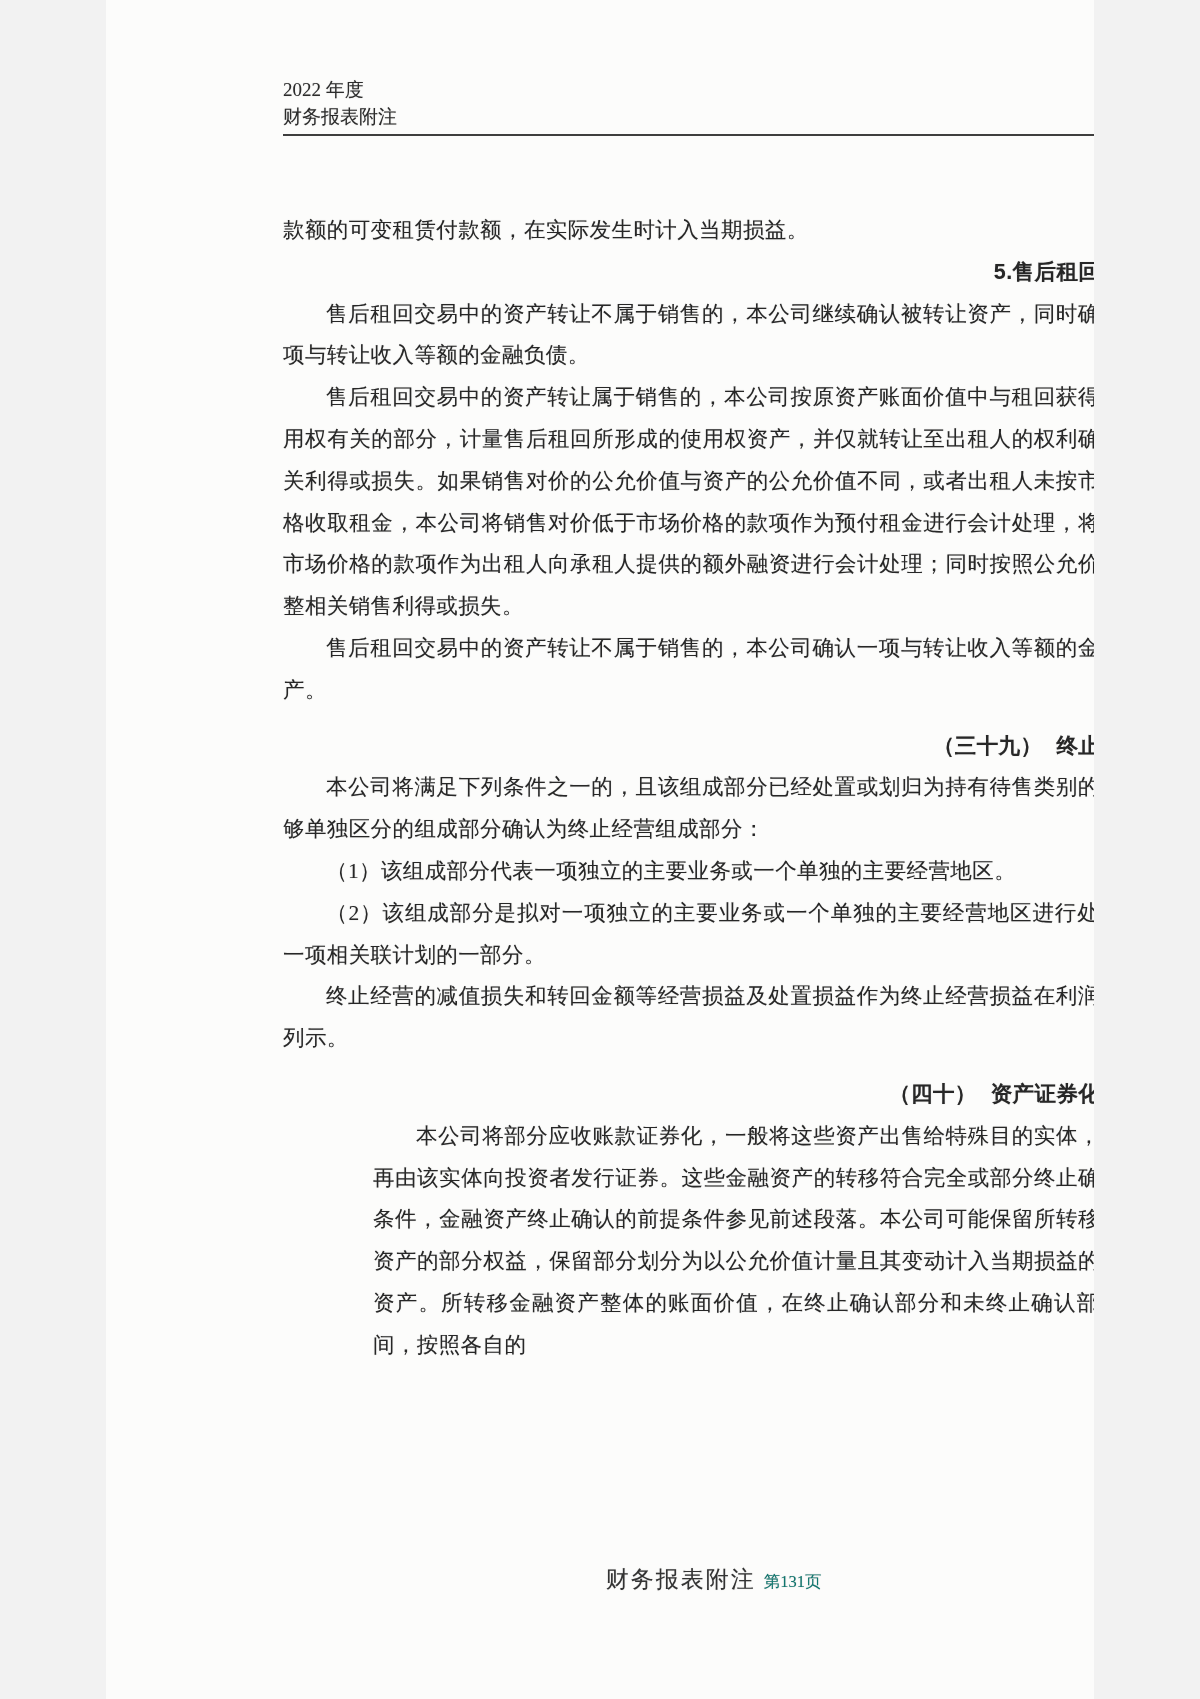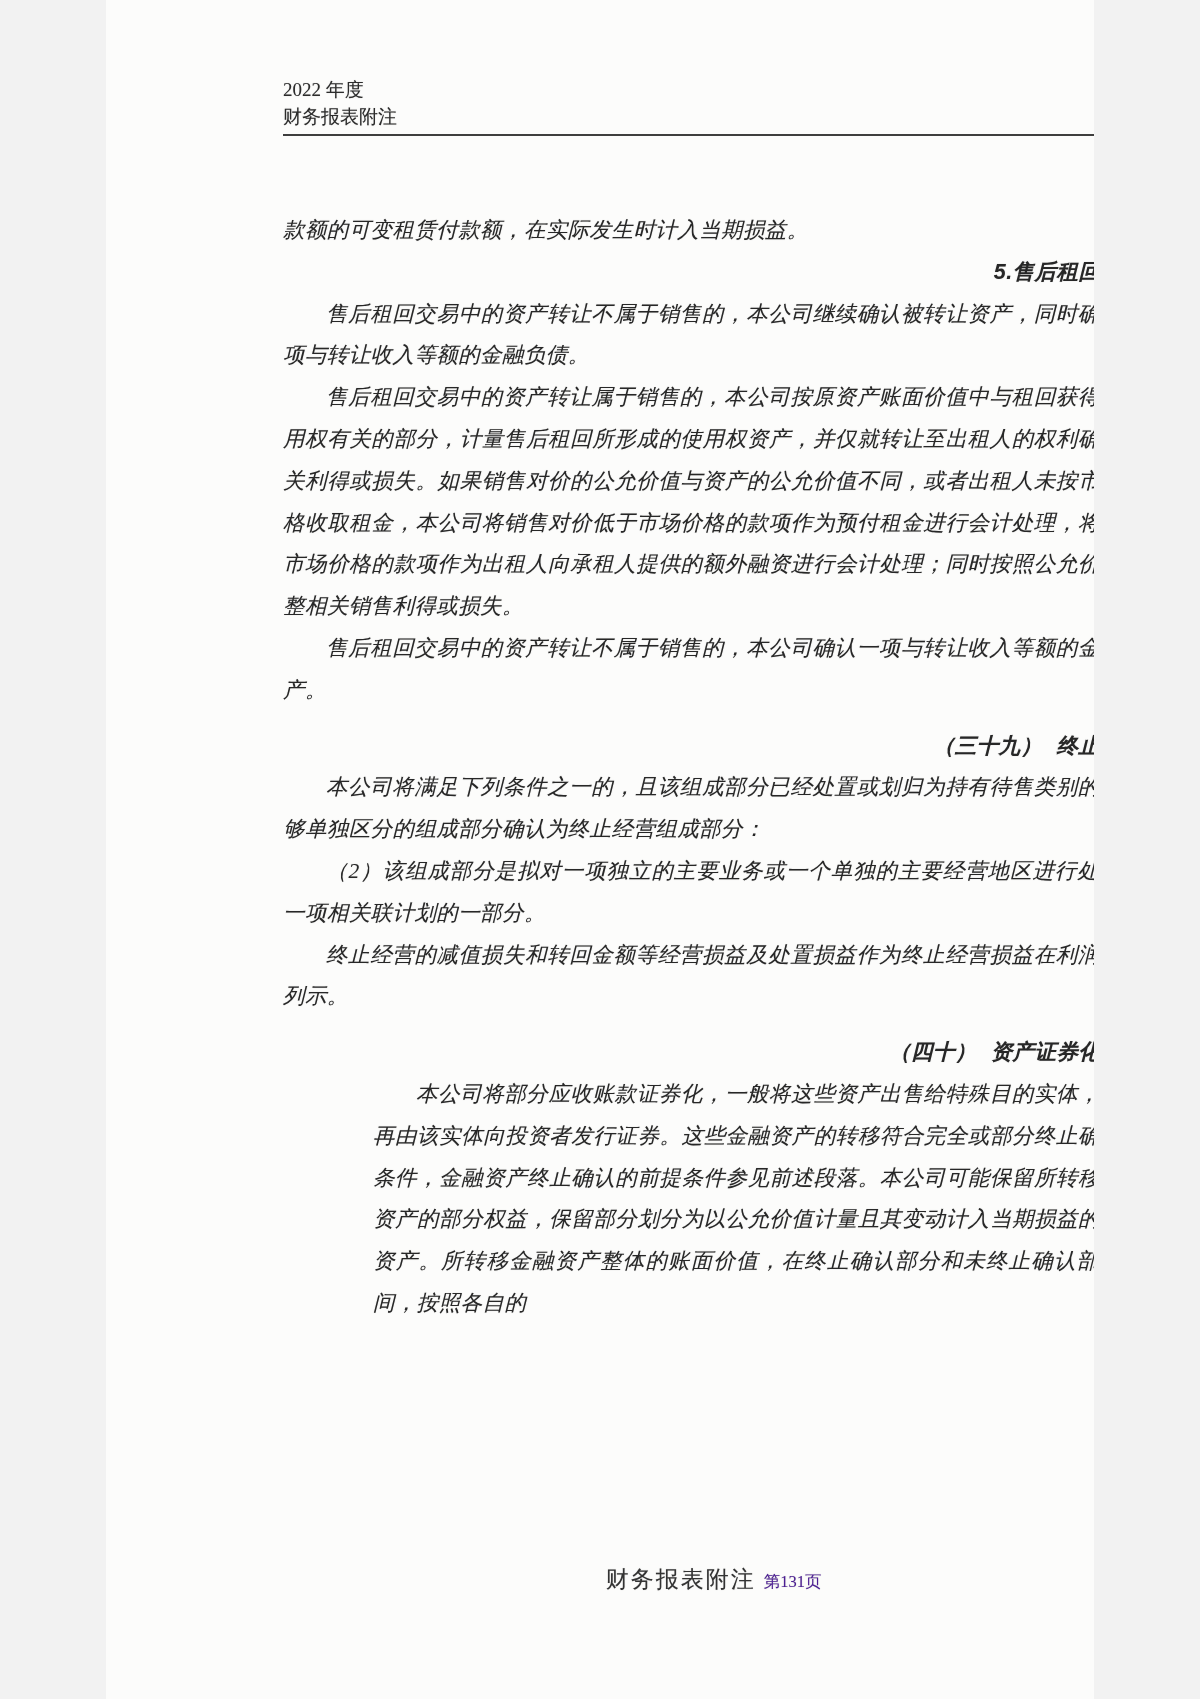--- a/index.html
+++ b/index.html
@@ -34,21 +34,21 @@
   .content {
     position: absolute;
     left: 177px;
     top: 210px;
     width: 861px;
     font-size: 21.5px;
     line-height: 41.8px;
     text-align: justify;
     letter-spacing: 0.4px;
   }
-  .content p { margin: 0; font-style: italic; }
+  .content p { margin: 0; }
   .indent { text-indent: 2em; }
 
   .sec-heading {
     font-family: "Liberation Sans", "DejaVu Sans", sans-serif;
     font-weight: bold;
     font-size: 21.5px;
     padding-left: 48px;
     text-align: right;
   }
   .sec-heading .sec-num {
@@ -75,21 +75,21 @@
     white-space: nowrap;
   }
   .footer-label {
     font-size: 23px;
     letter-spacing: 2px;
     color: #333;
   }
   .footer-page {
     font-size: 16.5px;
     margin-left: 8px;
-    color: #4c1d95;
+    color: #0f766e;
   }
 </style>
 </head>
 <body>
 
 <div class="page">
 
   <div class="page-header">
     <div>2022 年度</div>
     <div>财务报表附注</div>
@@ -105,20 +105,21 @@
 
     <p class="indent">售后租回交易中的资产转让不属于销售的，本公司继续确认被转让资产，同时确认一项与转让收入等额的金融负债。</p>
     <p class="indent">售后租回交易中的资产转让属于销售的，本公司按原资产账面价值中与租回获得的使用权有关的部分，计量售后租回所形成的使用权资产，并仅就转让至出租人的权利确认相关利得或损失。如果销售对价的公允价值与资产的公允价值不同，或者出租人未按市场价格收取租金，本公司将销售对价低于市场价格的款项作为预付租金进行会计处理，将高于市场价格的款项作为出租人向承租人提供的额外融资进行会计处理；同时按照公允价值调整相关销售利得或损失。</p>
     <p class="indent">售后租回交易中的资产转让不属于销售的，本公司确认一项与转让收入等额的金融资产。</p>
 
     <p class="sec-heading gap-above">
       <span class="sec-num">（三十九）</span><span class="sec-title">终止经营</span>
     </p>
 
     <p class="indent">本公司将满足下列条件之一的，且该组成部分已经处置或划归为持有待售类别的、能够单独区分的组成部分确认为终止经营组成部分：</p>
+    <p class="indent">（1）该组成部分代表一项独立的主要业务或一个单独的主要经营地区。</p>
     <p class="indent">（2）该组成部分是拟对一项独立的主要业务或一个单独的主要经营地区进行处置的一项相关联计划的一部分。</p>
     <p class="indent">终止经营的减值损失和转回金额等经营损益及处置损益作为终止经营损益在利润表中列示。</p>
 
     <p class="sec-heading gap-above">
       <span class="sec-num">（四十）</span><span class="sec-title">资产证券化业务</span>
     </p>
 
     <p class="sec40-para">本公司将部分应收账款证券化，一般将这些资产出售给特殊目的实体，然后再由该实体向投资者发行证券。这些金融资产的转移符合完全或部分终止确认的条件，金融资产终止确认的前提条件参见前述段落。本公司可能保留所转移金融资产的部分权益，保留部分划分为以公允价值计量且其变动计入当期损益的金融资产。所转移金融资产整体的账面价值，在终止确认部分和未终止确认部分之间，按照各自的</p>
 
   </div>

